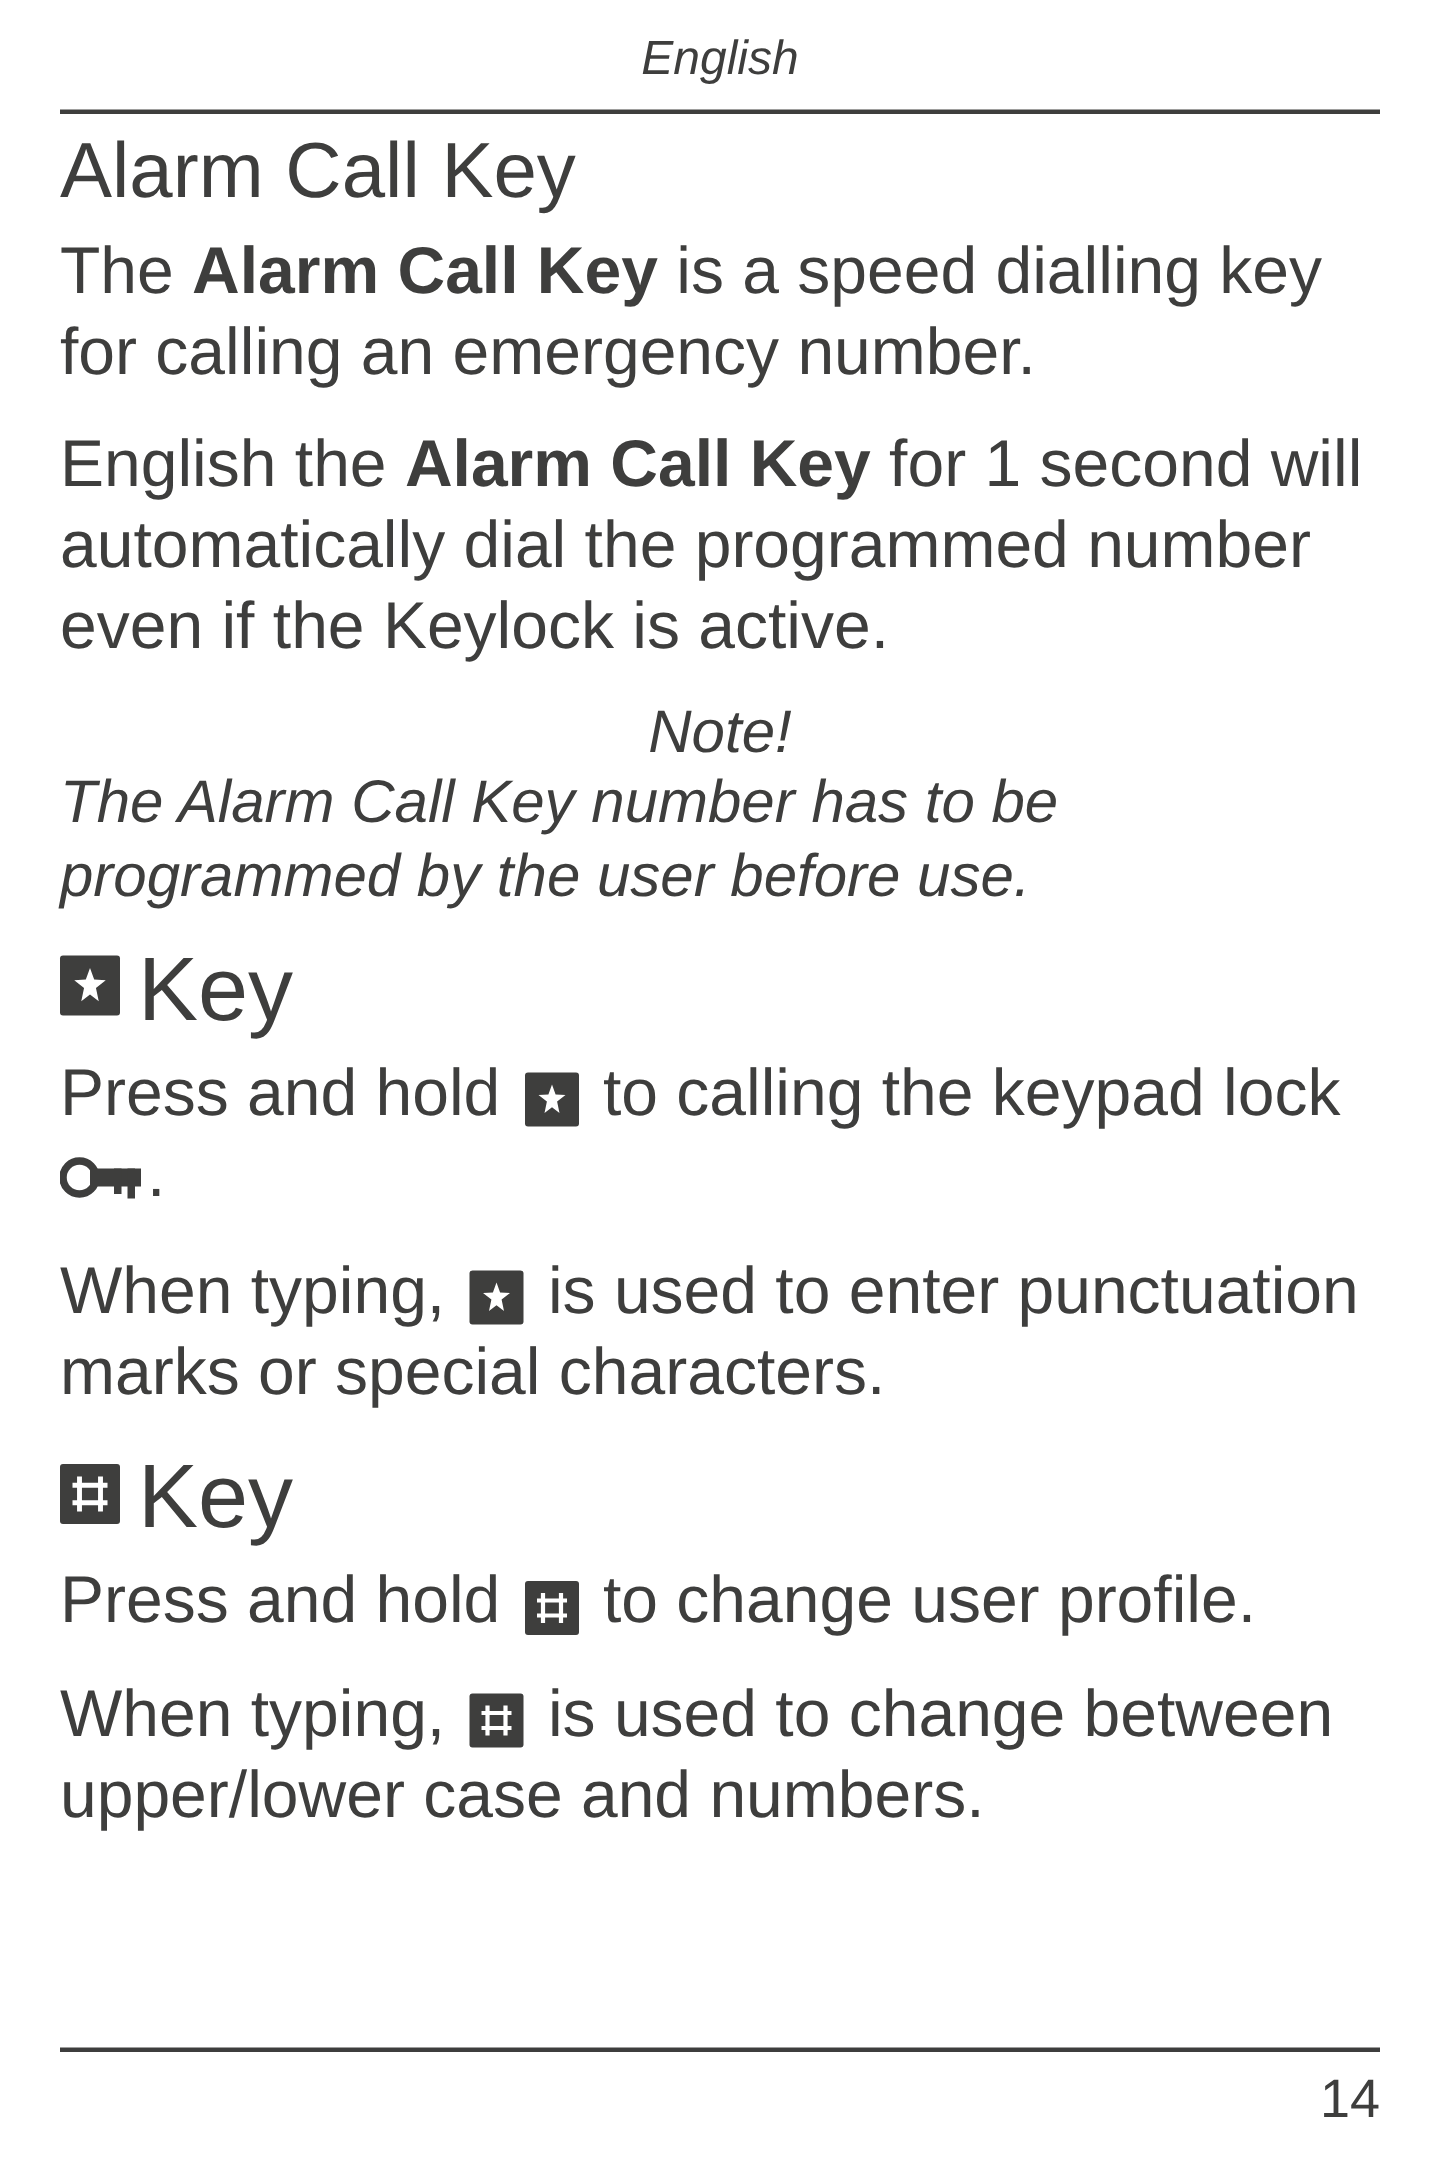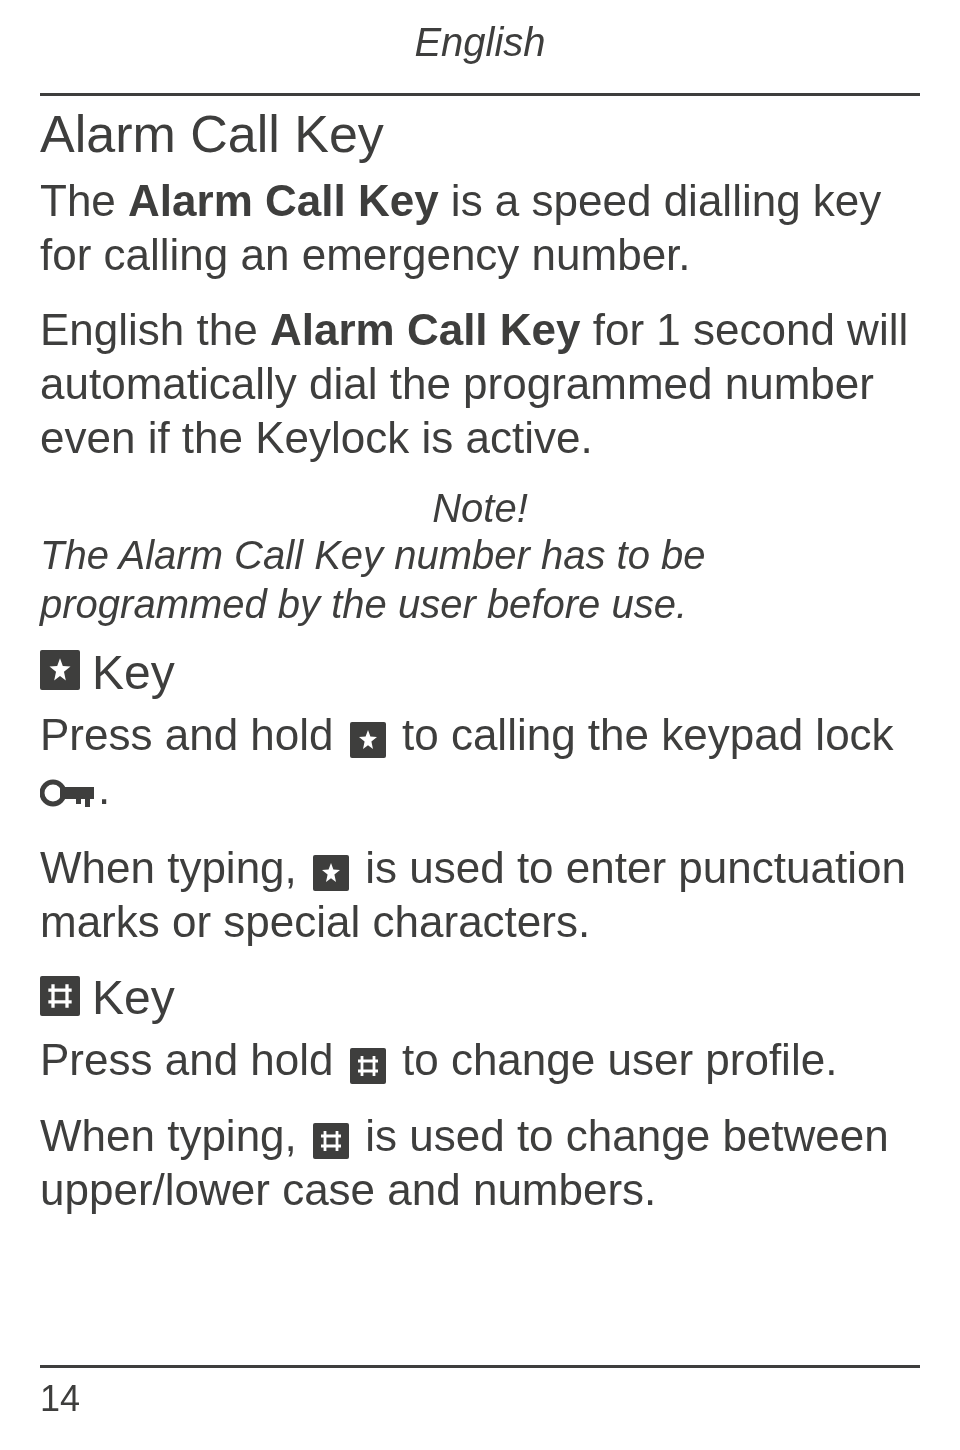--- a/index.html
+++ b/index.html
@@ -8,22 +8,22 @@
     height: 1450px;
     background: #fff;
     font-family: Arial, Helvetica, sans-serif;
     color: #3e3e3d;
     padding: 20px 40px 30px 40px;
     position: relative;
   }
   .header-label {
     text-align: center;
     font-style: italic;
-    font-size: 40px;
-    margin-bottom: 28px;
+    font-size: 32px;
+    margin-bottom: 16px;
   }
   .hr-top {
     border: none;
     border-top: 3px solid #3e3e3d;
     margin-bottom: 6px;
   }
   h1.section {
     font-size: 52px;
     font-weight: normal;
     margin-top: 8px;
@@ -42,21 +42,21 @@
     margin-bottom: 0;
     text-align: center;
   }
   .note-body {
     font-style: italic;
     font-size: 40px;
     line-height: 1.22;
     margin-bottom: 16px;
   }
   h2.key-head {
-    font-size: 48px;
+    font-size: 60px;
     font-weight: normal;
     margin-bottom: 8px;
     display: flex;
     align-items: center;
     gap: 12px;
   }
   .key-icon {
     display: inline-flex;
     width: 40px;
     height: 40px;
@@ -81,21 +81,21 @@
     vertical-align: middle;
     margin-right: 2px;
     position: relative;
     top: 4px;
   }
   .footer {
     position: absolute;
     bottom: 30px;
     left: 40px;
     right: 40px;
-    text-align: left;
+    text-align: right;
   }
   .hr-bot {
     border: none;
     border-top: 3px solid #3e3e3d;
     margin-bottom: 10px;
   }
   .page-no {
     font-size: 36px;
   }
 </style>

